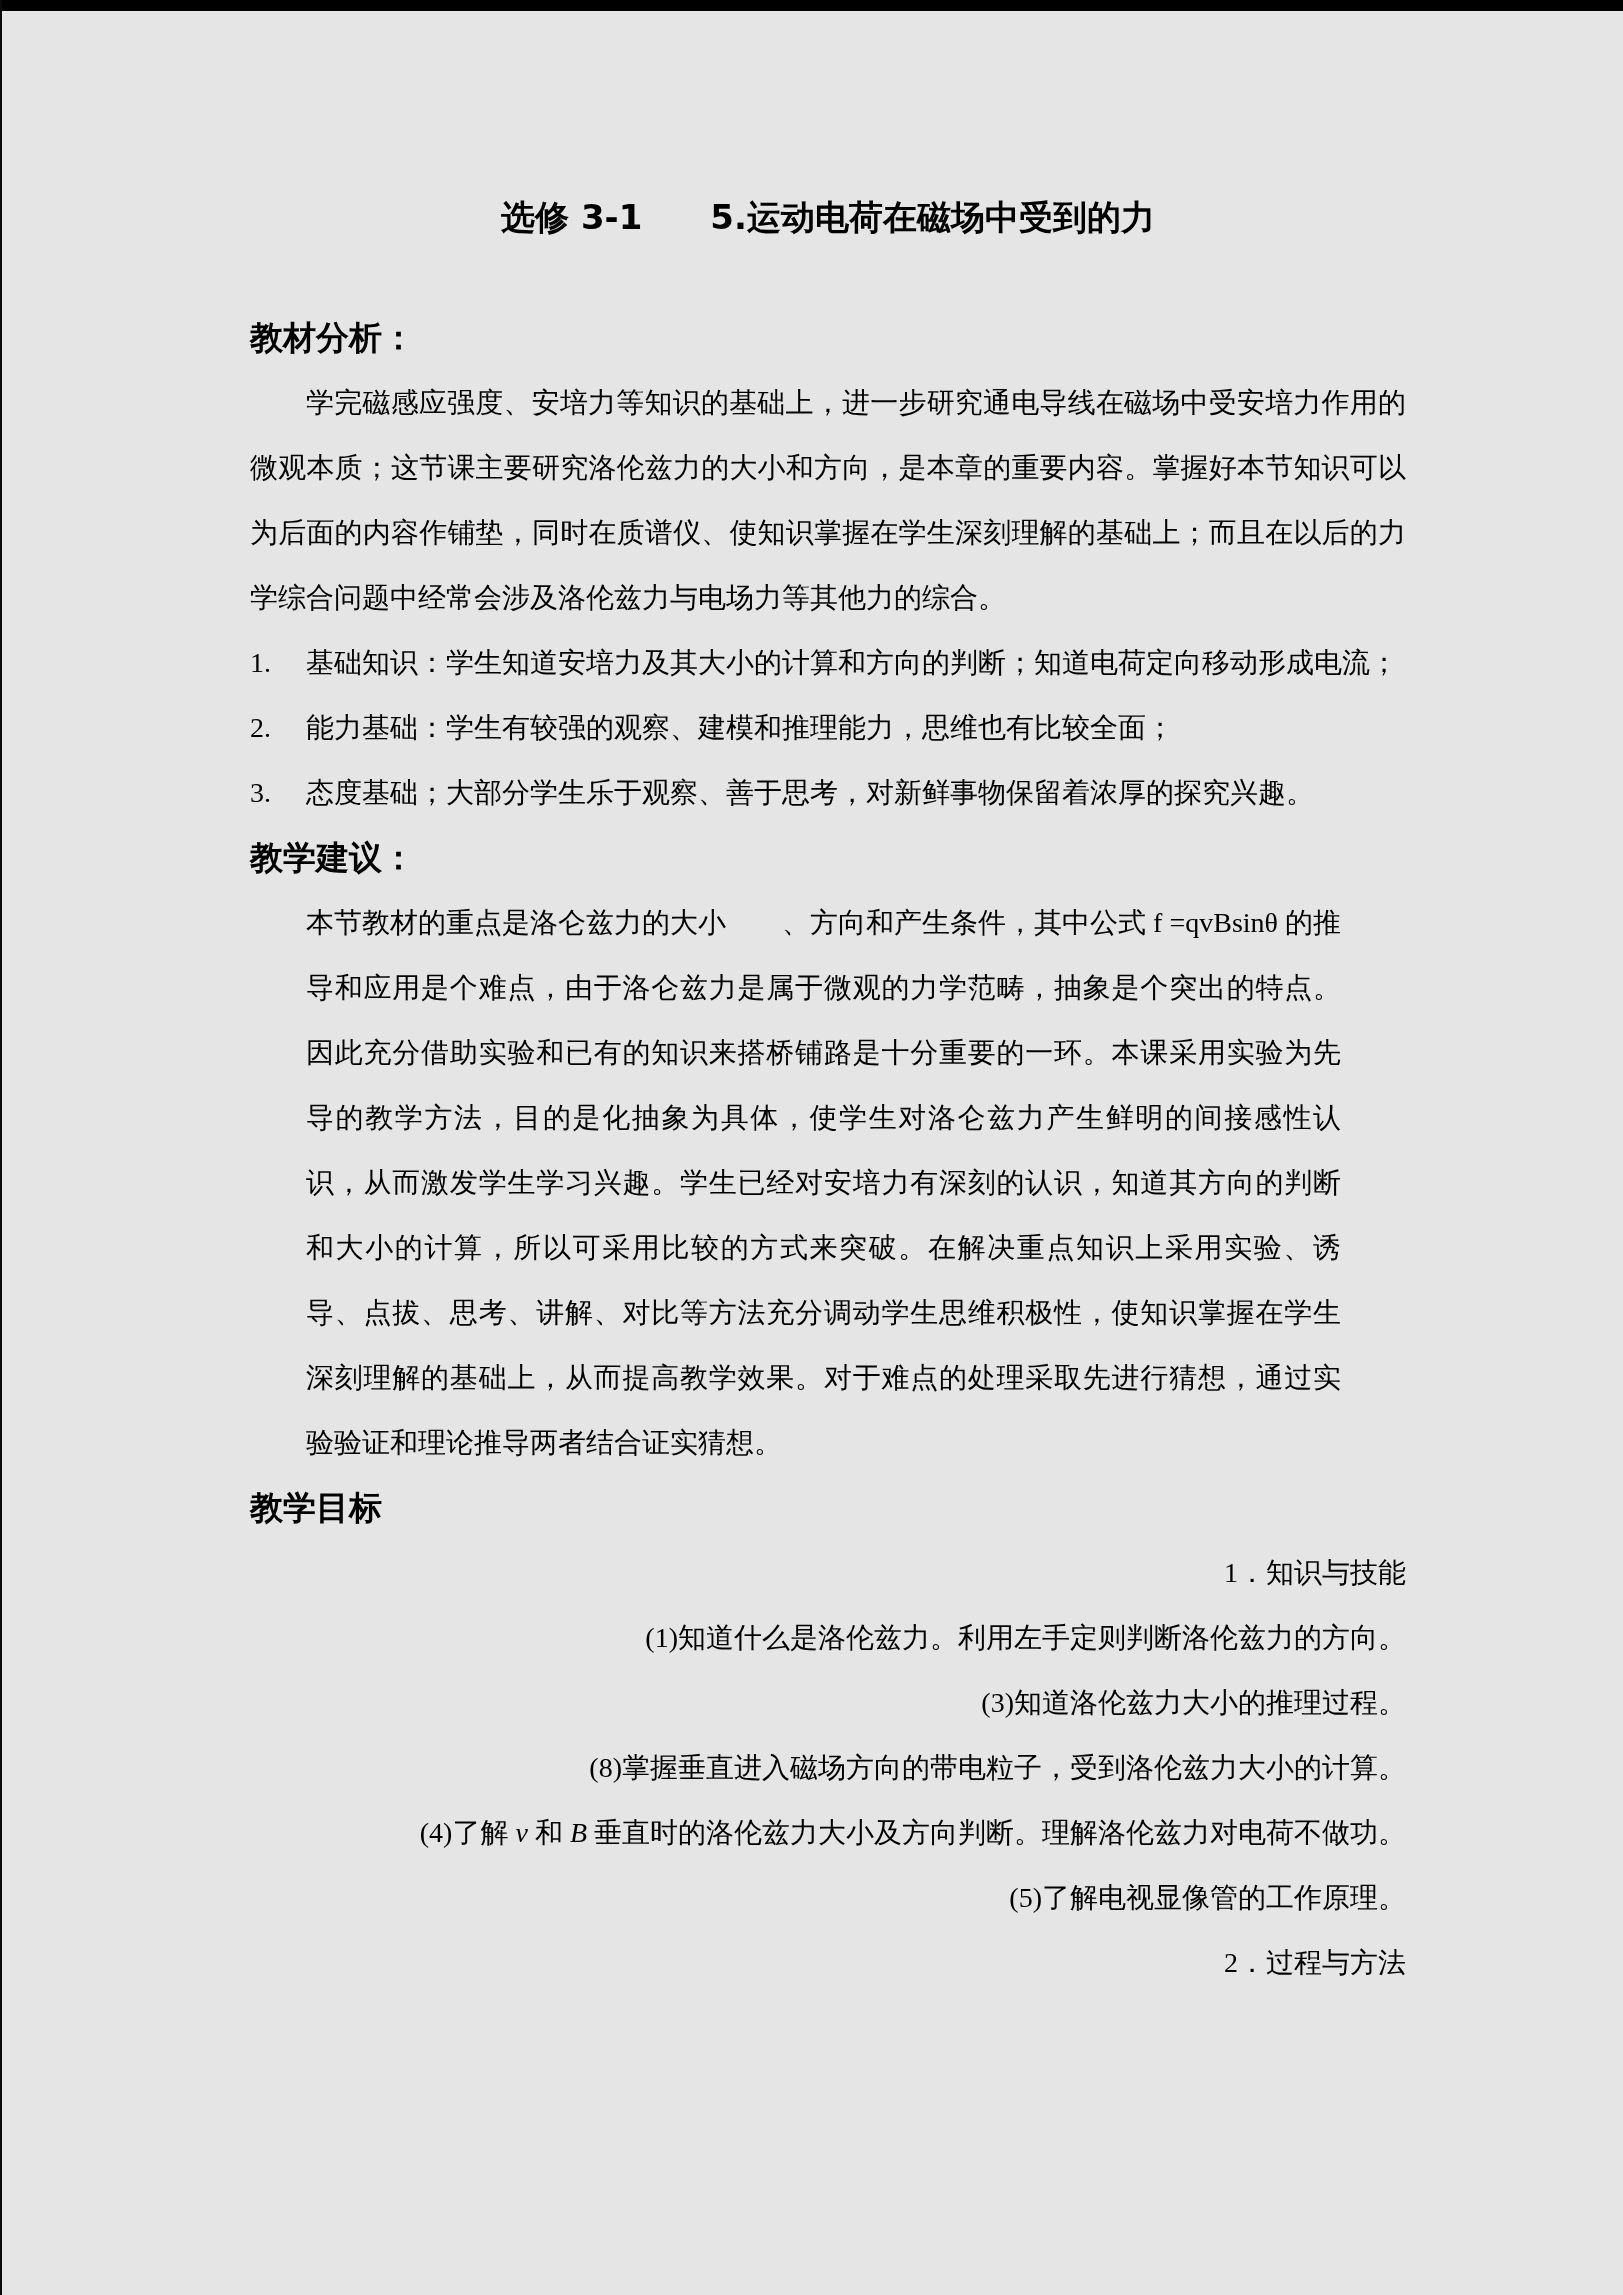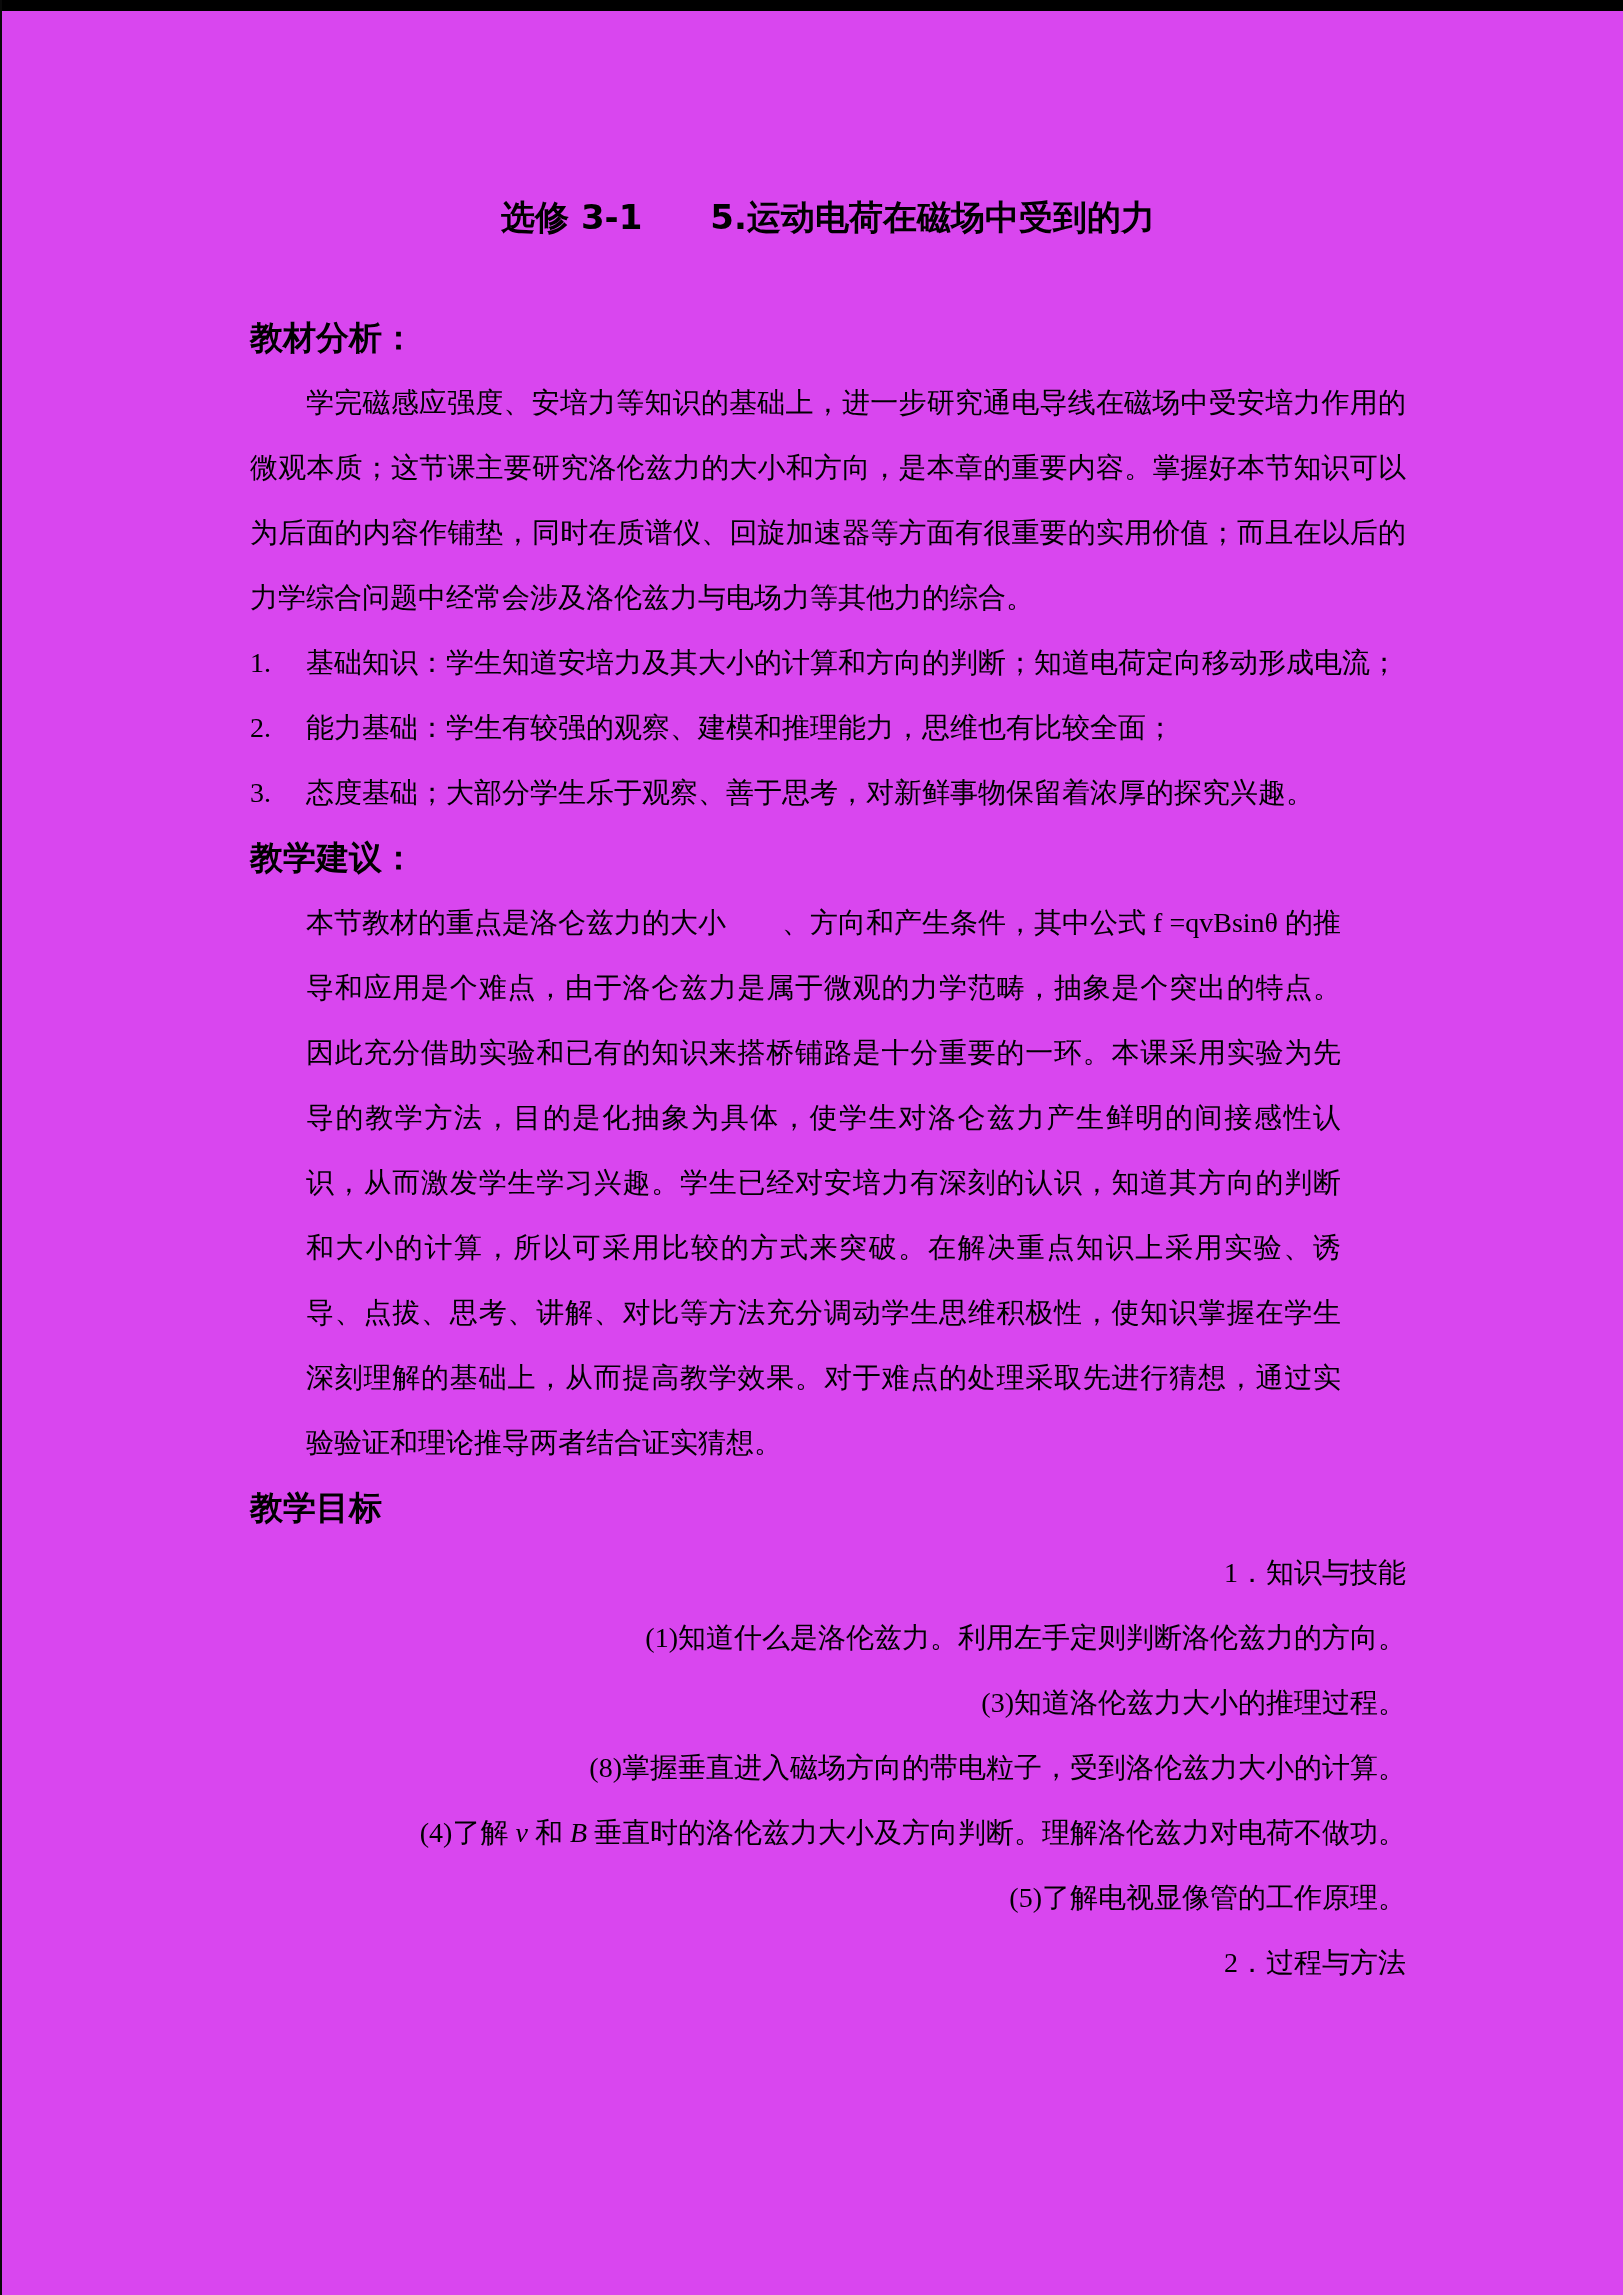--- a/index.html
+++ b/index.html
@@ -1,21 +1,21 @@
 <!DOCTYPE html>
 <html style="font-size:11px"><head>
 <meta charset="utf-8">
 <style>
   * { margin: 0; padding: 0; box-sizing: border-box; }
   html, body { background: #ffffff; }
   .page {
     position: relative;
     width: 1623px;
     height: 2295px;
-    background: #d946ef;
+    background: #e5e5e5;
     color: #000000;
     font-family: "Liberation Serif", "DejaVu Serif", serif;
     font-size: 28px;
     line-height: 65px;
     overflow: hidden;
   }
   .scan-top {
     position: absolute; top: 0; left: 0;
     width: 100%; height: 11px; background: #000000;
   }
@@ -62,21 +62,21 @@
 
 <div class="page">
   <div class="scan-top"></div>
   <div class="scan-left"></div>
 
   <div class="content">
 
     <h1 class="doc-title">选修 3-1　　5.运动电荷在磁场中受到的力</h1>
 
     <h2 class="heading">教材分析：</h2>
-    <p class="para first-indent">学完磁感应强度、安培力等知识的基础上，进一步研究通电导线在磁场中受安培力作用的微观本质；这节课主要研究洛伦兹力的大小和方向，是本章的重要内容。掌握好本节知识可以为后面的内容作铺垫，同时在质谱仪、回旋加速器等方面有很重要的实用价值；而且在以后的力学综合问题中经常会涉及洛伦兹力与电场力等其他力的综合。</p>
+    <p class="para first-indent">学完磁感应强度、安培力等知识的基础上，进一步研究通电导线在磁场中受安培力作用的微观本质；这节课主要研究洛伦兹力的大小和方向，是本章的重要内容。掌握好本节知识可以为后面的内容作铺垫，同时在质谱仪、使知识掌握在学生深刻理解的基础上；而且在以后的力学综合问题中经常会涉及洛伦兹力与电场力等其他力的综合。</p>
 
     <div class="num-list">
       <div class="list-item">
         <span class="list-num">1.</span>
         <span class="list-text">基础知识：学生知道安培力及其大小的计算和方向的判断；知道电荷定向移动形成电流；</span>
       </div>
       <div class="list-item">
         <span class="list-num">2.</span>
         <span class="list-text">能力基础：学生有较强的观察、建模和推理能力，思维也有比较全面；</span>
       </div>

